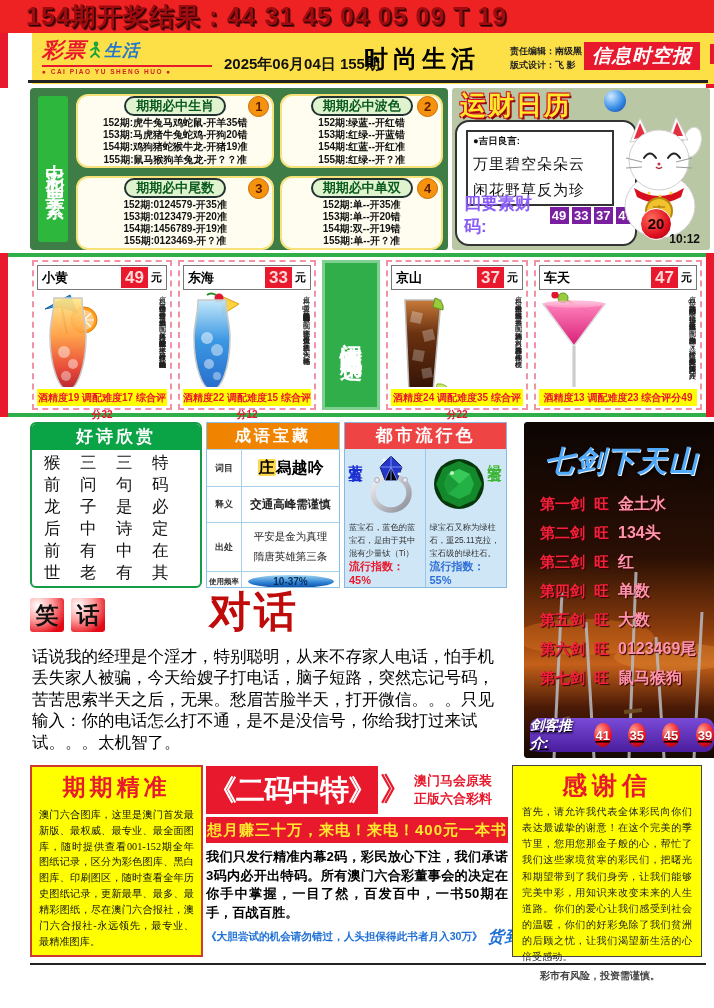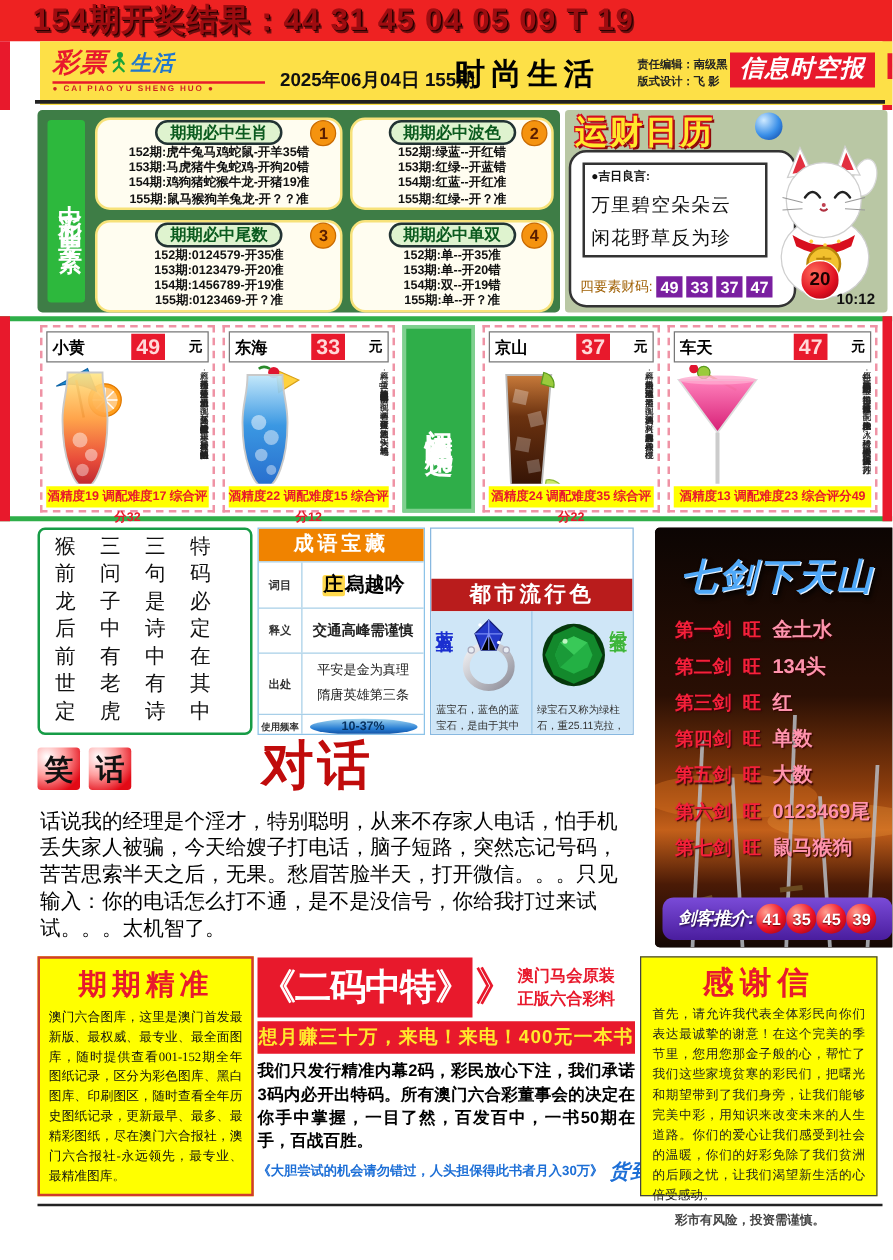--- a/index.html
+++ b/index.html
@@ -46,35 +46,35 @@
   .cal-title{position:absolute;left:8px;top:0px;font-weight:900;font-size:26px;letter-spacing:2px;color:#ffe92c;
       text-shadow:-1px -1px 0 #d40f1e,1px -1px 0 #d40f1e,-1px 1px 0 #d40f1e,2px 2px 0 #8f0a0a;}
   .blue-ball{position:absolute;left:152px;top:2px;width:22px;height:22px;border-radius:50%;
       background:radial-gradient(circle at 32% 28%,#cfeaff,#3a8fe8 55%,#0b3e9e);}
   .cal-card{position:absolute;left:3px;top:32px;width:178px;height:122px;background:#fff;
       border:2px solid #333;border-radius:14px;}
   .motto-box{position:absolute;left:9px;top:8px;width:148px;height:76px;border:2px solid #333;padding:3px 5px;box-sizing:border-box;}
   .motto-label{font-size:9.5px;font-weight:700;color:#111;}
   .motto-line{font-size:15px;letter-spacing:1px;color:#111;margin-top:7px;}
   .codes-row{position:absolute;left:7px;bottom:6px;display:flex;align-items:center;gap:3px;}
-  .codes-label{font-size:11px;font-weight:400;color:#a16207;}
+  .codes-label{font-size:17px;font-weight:700;color:#8b5cf6;}
   .code-box{width:21px;height:17px;background:#7a1fa0;color:#fff;font-weight:900;font-size:13px;
       text-align:center;line-height:17px;}
   .cat{position:absolute;right:2px;top:24px;width:96px;height:128px;}
   .cat-badge{position:absolute;right:38px;top:120px;width:30px;height:30px;border-radius:50%;
       background:radial-gradient(circle at 35% 30%,#ff6a5a,#e01020 60%,#8f0010);color:#1a0000;
       font-weight:900;font-size:15px;text-align:center;line-height:30px;border:1px solid #fff;}
   .cal-time{position:absolute;right:10px;bottom:4px;font-weight:900;font-size:12px;color:#111;}
   
   .band{position:absolute;left:0;top:253px;width:714px;height:164px;background:#fff;
       border-top:4px solid #2fae49;border-bottom:4px solid #2fae49;box-sizing:border-box;}
   .band-inner{position:absolute;left:32px;top:3px;bottom:3px;display:flex;gap:6px;}
   .drink-card{position:relative;border:2px dashed #ef93a5;background:#fff;box-sizing:border-box;
       display:flex;flex-direction:column;padding:3px 3px 2px;}
-  .dc-top{display:flex;align-items:center;gap:19px;border:1px solid #777;padding:0 4px;height:23px;flex:none;}
+  .dc-top{display:flex;align-items:center;gap:3px;border:1px solid #777;padding:0 4px;height:23px;flex:none;}
   .dc-name{font-weight:900;font-size:13px;}
   .dc-price{margin-left:auto;background:#e8192c;color:#ffd9d9;font-weight:900;font-size:17px;padding:0 4px;line-height:21px;}
   .dc-unit{font-size:11px;font-weight:700;}
   .dc-body{flex:1;display:flex;overflow:hidden;padding-top:2px;}
   .dc-art{flex:none;}
   .dc-desc{flex:1;writing-mode:vertical-rl;font-size:7px;line-height:1.5;color:#222;overflow:hidden;}
   .dc-stats{flex:none;height:17px;background:#ffff00;color:#e8192c;font-weight:900;font-size:10px;
       text-align:center;line-height:17px;margin-top:2px;}
   .bar-banner{flex:none;width:58px;background:#2fae49;border:3px solid #7fd08f;box-sizing:border-box;
       display:flex;align-items:center;justify-content:center;color:#fff;font-weight:900;font-size:22px;
@@ -94,21 +94,21 @@
       align-items:center;justify-content:center;border-right:1px solid #a8cfe8;text-align:center;}
   .id-val{flex:1;display:flex;flex-direction:column;align-items:center;justify-content:center;}
   .id-word{font-weight:700;font-size:16px;}
   .id-word .hl{background:#ffd94d;border-radius:2px;padding:0 1px;}
   .id-meaning{font-weight:700;font-size:11.5px;color:#222;}
   .id-src{font-size:10.5px;color:#222;line-height:1.9;}
   .id-freq-wave{width:86px;height:13px;border-radius:50%;background:linear-gradient(180deg,#9fd4f0,#2a7fd4 60%,#0c4a9e);
       color:#06305e;font-size:10px;font-weight:700;display:flex;align-items:center;justify-content:center;}
   .colors-box{position:absolute;left:344px;top:422px;width:163px;height:166px;background:#fff;
       border:1px solid #88b8e0;box-sizing:border-box;overflow:hidden;}
-  .colors-box .box-head{background:#b91c1c;margin-top:40px;}
+  .colors-box .box-head{background:#ef4444;}
   .colors-body{display:flex;height:139px;background:#cfe6f7;}
   .color-col{width:50%;position:relative;box-sizing:border-box;}
   .color-col.first{border-right:1px solid #9bc6e8;}
   .v-name{position:absolute;top:4px;writing-mode:vertical-rl;text-orientation:upright;
       font-weight:900;font-size:14px;letter-spacing:2px;}
   .v-name.blue{left:2px;color:#1b2fd0;}
   .v-name.green{right:2px;color:#3db53c;text-shadow:0 0 1px #fff;}
   .c-desc{position:absolute;top:72px;left:4px;right:3px;font-size:8.3px;line-height:1.55;color:#333;}
   .c-index{position:absolute;bottom:2px;left:4px;font-weight:900;font-size:11px;}
   .c-index.red{color:#e8192c;}
@@ -117,21 +117,21 @@
   .swords{position:absolute;left:524px;top:422px;width:196px;height:336px;background:#120a06;
       border-radius:4px;overflow:hidden;}
   .swords svg.bg{position:absolute;left:0;top:0;}
   .sw-title{position:relative;text-align:center;margin-top:20px;font-weight:900;font-style:italic;
       font-size:29px;color:#4fa8f8;letter-spacing:2px;text-shadow:1px 1px 0 #e8f4ff,2px 3px 4px #000;}
   .sw-rows{position:relative;margin:12px 0 0 16px;}
   .sw-row{display:flex;gap:9px;align-items:baseline;height:29px;}
   .sw-label,.sw-wang{color:#f5203a;font-weight:900;font-size:15px;text-shadow:1px 1px 1px #3a0008;}
   .sw-val{color:#ff93ad;font-weight:700;font-size:16px;text-shadow:1px 1px 1px #300;}
   .sw-footer{position:absolute;left:6px;right:6px;bottom:6px;height:34px;border-radius:9px;
-      background:linear-gradient(#7a4bd8,#4a1d9e);display:flex;align-items:center;justify-content:center;gap:0;}
+      background:linear-gradient(#7a4bd8,#4a1d9e);display:flex;align-items:center;justify-content:center;gap:16px;text-decoration:underline;}
   .sw-f-label{color:#fff;font-weight:900;font-style:italic;font-size:14px;text-shadow:1px 1px 2px #1a0533;margin-right:2px;}
   .ball{width:24px;height:24px;border-radius:50%;color:#fff;font-weight:900;font-size:13px;
       background:radial-gradient(circle at 32% 28%,#ff9e8e,#ef1326 55%,#8c0010);
       display:flex;align-items:center;justify-content:center;text-shadow:0 1px 1px #600;}
   
   .joke{position:absolute;left:30px;top:592px;width:478px;height:172px;}
   .joke-tags{position:absolute;left:0;top:6px;display:flex;gap:7px;}
   .joke-tag{width:34px;height:34px;border-radius:3px;color:#111;font-weight:900;font-size:23px;
       background:radial-gradient(circle at 22% 22%,#ffffff,#ff9d9d 40%,#e20a16 82%);
       display:flex;align-items:center;justify-content:center;}
@@ -407,20 +407,21 @@
           </svg>
           <div class="dc-desc">原料：糖粉一茶匙(约六份一盎司)一酸橙一个，福特加一盎司，冰镇苏打水二又三份二盎司。调配：加水少许融化糖粉，入冰，酸橙挤汁，半个酸橙皮同入摇壶，入伏特加摇荡入海波杯，冲入苏打。</div>
         </div>
         <div class="dc-stats">酒精度13 调配难度23 综合评分49</div>
       </div>
 
     </div>
   </div>
 
   <div class="poem-box">
+    <div class="box-head">好诗欣赏</div>
     <div class="poem-lines serif">
       <div class="poem-line">猴前龙后前世定</div>
       <div class="poem-line">三问子中有老虎</div>
       <div class="poem-line">三句是诗中有诗</div>
       <div class="poem-line">特码必定在其中</div>
     </div>
   </div>
 
   <div class="idiom-box">
     <div class="box-head">成语宝藏</div>

